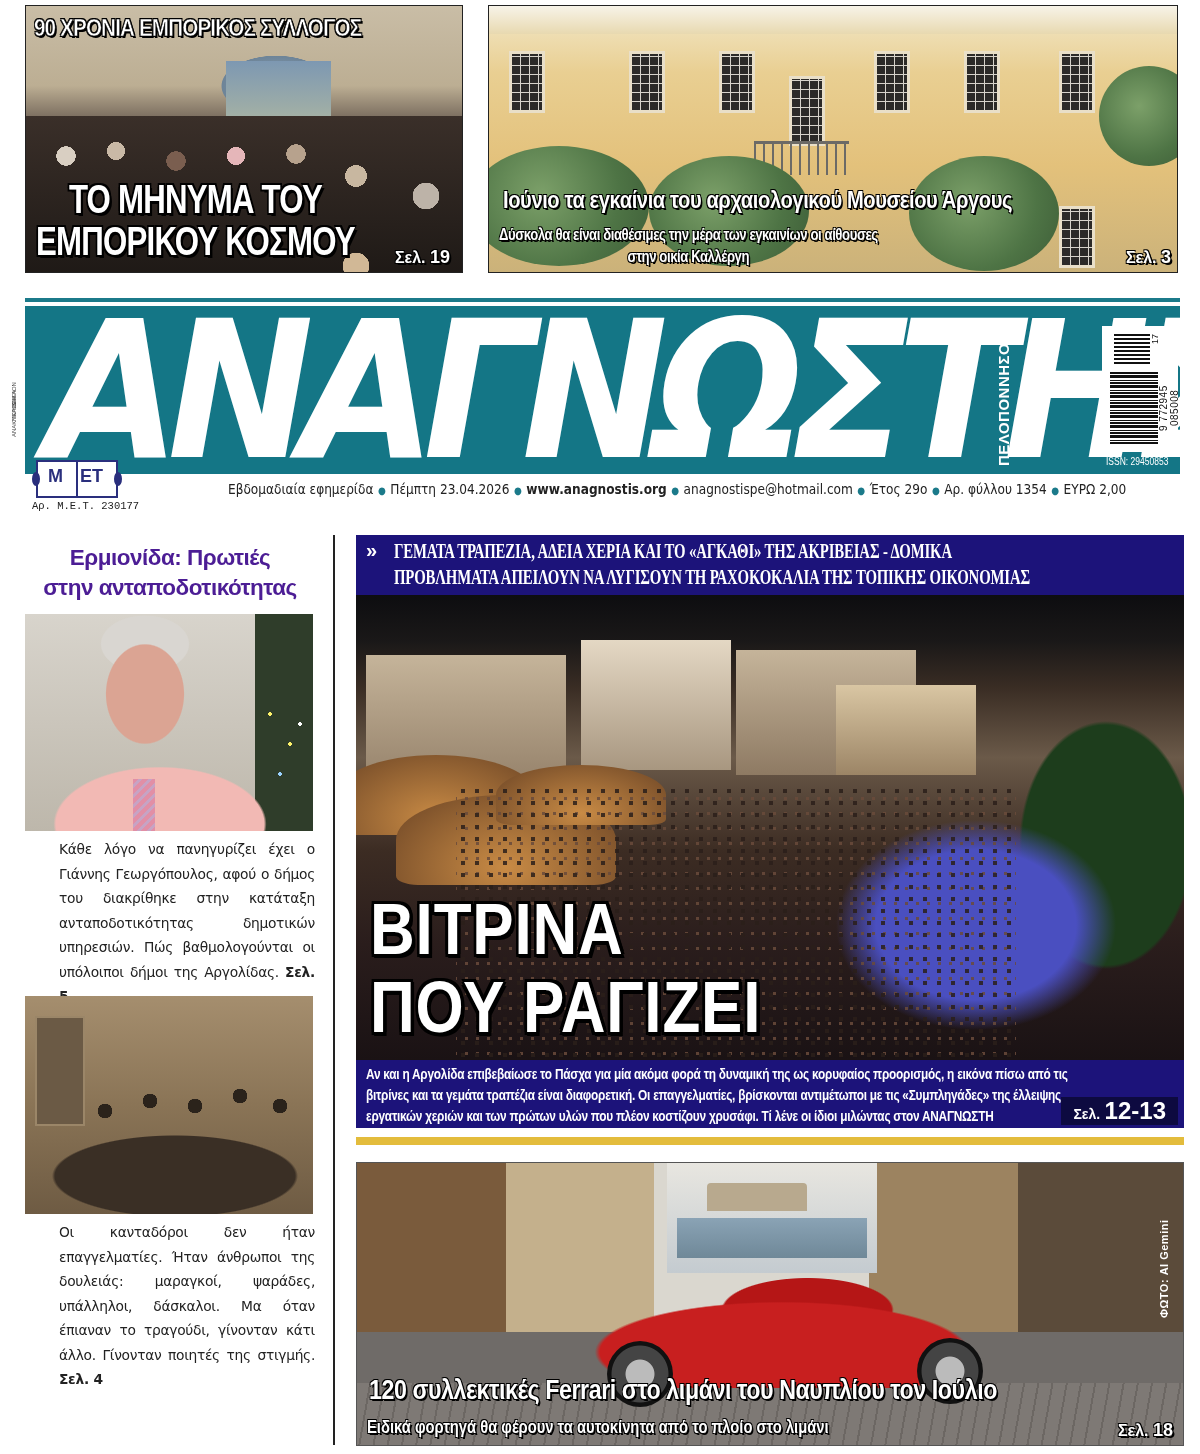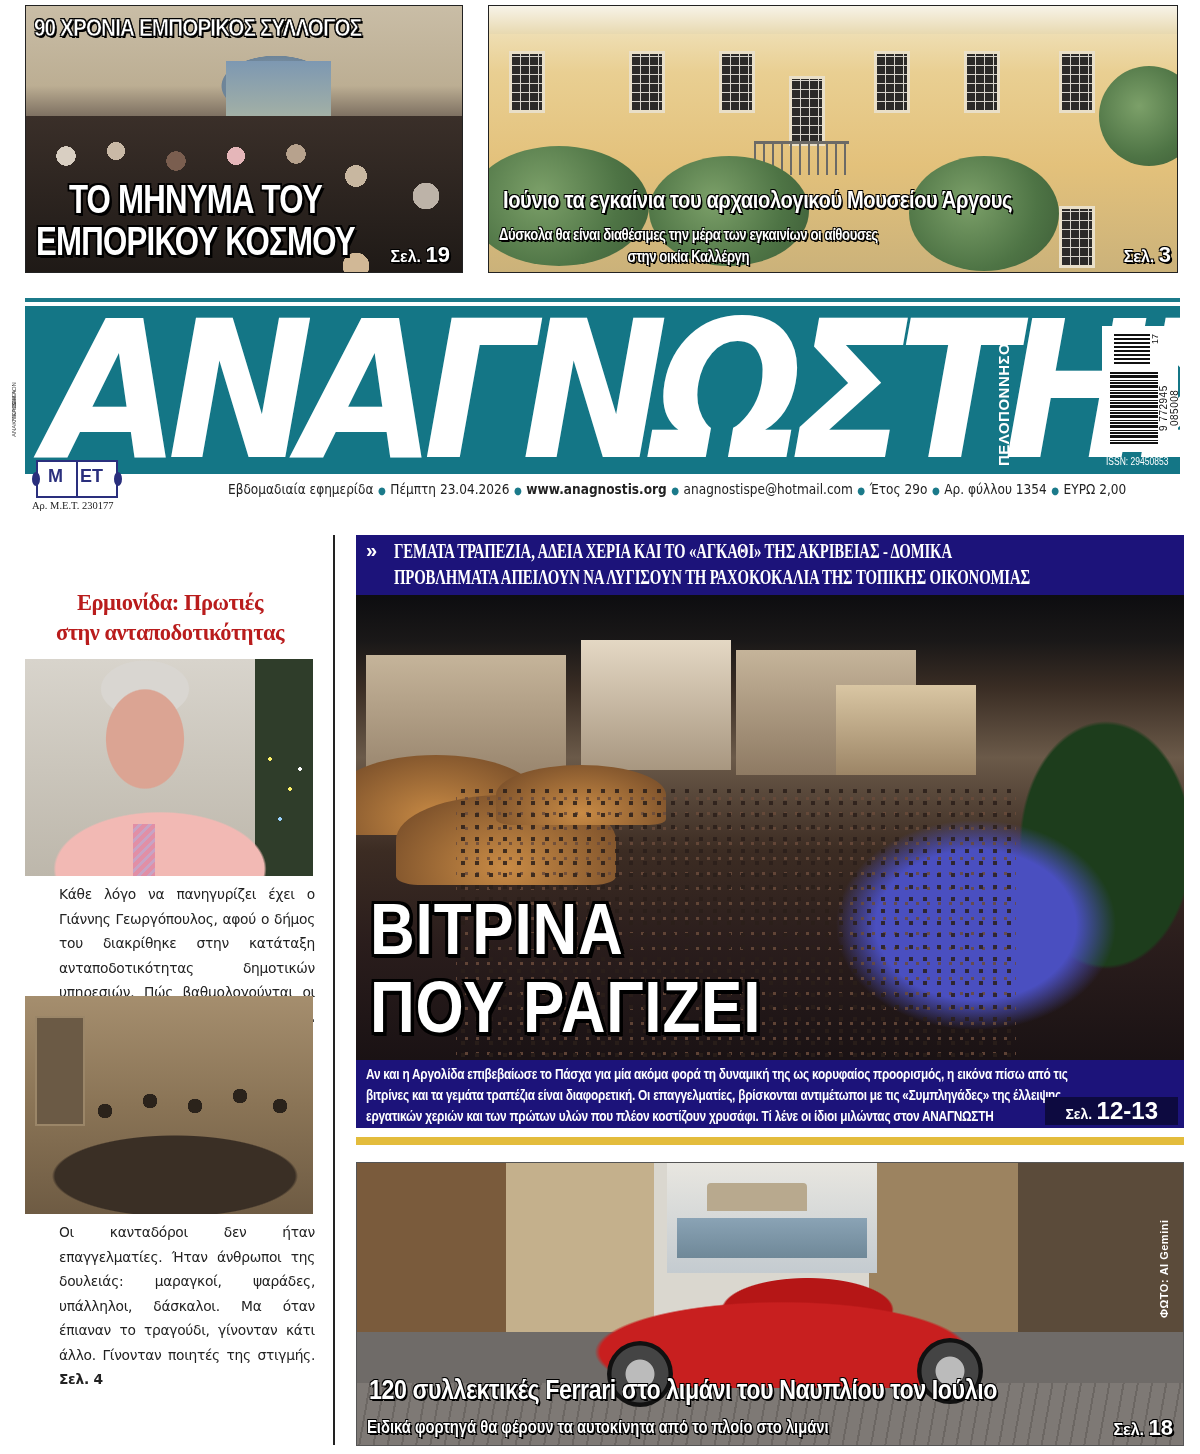--- a/index.html
+++ b/index.html
@@ -37,21 +37,21 @@
   .teaser-left .headline {
     position: absolute; left: 10px; top: 172px; color: #fff; font-weight: 700;
     font-size: 40px; line-height: 42px; letter-spacing: -1px;
     transform: scaleX(0.78); transform-origin: left;
     text-shadow: 3px 3px 0 #000, -2px -2px 0 #000, 2px -2px 0 #000, -2px 2px 0 #000;
     white-space: nowrap;
   }
   .page-ref { position: absolute; color: #fff; font-weight: 700; white-space: nowrap;
     text-shadow: 2px 2px 0 #000, -1px -1px 0 #000, 1px -1px 0 #000, -1px 1px 0 #000; }
   .page-ref .lbl { font-size: 16px; }
-  .page-ref .num { font-size: 22px; }
+  .page-ref .num { font-size: 18px; }
   .teaser-left .page-ref { right: 12px; bottom: 4px; }
 
   .teaser-right {
     left: 488px; top: 5px; width: 690px; height: 268px;
     background: linear-gradient(180deg, #f2e8c9 0%, #e9cf92 25%, #e3c17b 60%, #cbb27a 100%);
   }
   .teaser-right .roof { position: absolute; left: 0; top: 0; width: 100%; height: 28px; background: linear-gradient(180deg,#f7f3e8,#e8d9b0); }
   .window { position: absolute; width: 36px; height: 62px; background: #2c2a28;
     background-image: repeating-linear-gradient(0deg, transparent 0 8px, #d8d4cc 8px 9px), repeating-linear-gradient(90deg, transparent 0 8px, #d8d4cc 8px 9px);
     border: 3px solid #e9dfc8; }
@@ -95,30 +95,30 @@
 
   .side-badges { position: absolute; left: 2px; top: 380px; width: 24px; height: 100px; }
   .side-badges span { display: block; font-size: 6px; color: #444; transform: rotate(-90deg); margin: 10px 0; white-space: nowrap; }
 
   .met-logo { position: absolute; left: 32px; top: 460px; width: 90px; height: 52px; }
   .met-book { position: absolute; left: 4px; top: 0; width: 82px; height: 38px; border: 2px solid #2a2f7d; background: #fff; }
   .met-book::after { content: ""; position: absolute; left: 38px; top: 0; width: 2px; height: 100%; background: #2a2f7d; }
   .met-m, .met-et { position: absolute; top: 6px; font-weight: 700; font-size: 18px; color: #2a2f7d; }
   .met-m { left: 16px; } .met-et { left: 48px; }
   .met-dot { position: absolute; top: 12px; width: 8px; height: 14px; background: #2a2f7d; border-radius: 50%; }
-  .met-num { position: absolute; left: 0; top: 40px; font-size: 10.5px; color: #222; white-space: nowrap; font-family: Liberation Serif, serif; }
+  .met-num { position: absolute; left: 0; top: 40px; font-size: 10.5px; color: #222; white-space: nowrap; font-family: Liberation Mono, monospace; }
 
   .info-line { position: absolute; left: 228px; top: 481px; font-size: 13.5px; color: #222; white-space: nowrap; font-family: "DejaVu Sans", sans-serif; transform: scaleX(0.9); transform-origin: left; }
   .info-line .dot { color: #1b7a8a; margin: 0 5px; font-size: 10px; vertical-align: middle; }
   .info-line b { font-weight: 700; }
 
   
   .col-rule { position: absolute; left: 333px; top: 535px; width: 2px; height: 910px; background: #222; }
   .left-col { position: absolute; left: 25px; width: 290px; }
-  .side-head { text-align: center; font-weight: 700; font-size: 22.5px; line-height: 30px; color: #b91c1c; font-family: Liberation Serif, serif; letter-spacing: -0.5px; margin-top: 45px; }
+  .side-head { text-align: center; font-weight: 700; font-size: 22.5px; line-height: 30px; color: #4c1d95; font-family: Liberation Sans, sans-serif; letter-spacing: -0.5px; }
   .side-photo { width: 288px; margin-left: 0; }
   .photo-politician { height: 217px;
     background:
       radial-gradient(ellipse 55px 70px at 120px 80px, #dba493 0 70%, transparent 72%),
       radial-gradient(ellipse 62px 40px at 120px 30px, #d9d6d1 0 70%, transparent 72%),
       radial-gradient(ellipse 130px 70px at 135px 210px, #f2b9b4 0 80%, transparent 82%),
       linear-gradient(90deg, transparent 0 230px, #2f3d2a 230px 288px),
       linear-gradient(180deg, #d8d4cc, #bdb7ab);
     position: relative; }
   .photo-politician .tie { position: absolute; left: 108px; top: 165px; width: 22px; height: 52px; background: repeating-linear-gradient(135deg,#e18fa6 0 4px,#c7a3c4 4px 7px); }
@@ -157,21 +157,21 @@
       radial-gradient(circle 3px, #6a4b3b 60%, transparent 62%);
     background-size: 14px 12px, 11px 15px; background-position: 0 0, 5px 6px; opacity: 0.85; }
   .main-headline { position: absolute; left: 370px; top: 890px; color: #fff; font-weight: 700;
     font-size: 72px; line-height: 78px; font-family: "Liberation Sans", sans-serif;
     transform: scaleX(0.86); transform-origin: left;
     text-shadow: 4px 4px 0 #000, -3px -3px 0 #000, 3px -3px 0 #000, -3px 3px 0 #000, 0 4px 0 #000, 4px 0 0 #000, 0 -3px 0 #000, -3px 0 0 #000;
     white-space: nowrap; letter-spacing: 1px; }
   .main-lede { position: absolute; left: 356px; top: 1060px; width: 828px; height: 68px; background: #1c137a; color: #fff; }
   .main-lede .txt { position: absolute; left: 10px; top: 3px; width: 900px; font-weight: 700; font-size: 15px; line-height: 21px;
     transform: scaleX(0.79); transform-origin: left; letter-spacing: -0.3px; font-family: "Liberation Sans", sans-serif; }
-  .main-lede .page-ref { right: 6px; bottom: 3px; text-shadow: none; background: #0d0a40; padding: 0 20px; }
+  .main-lede .page-ref { right: 6px; bottom: 3px; text-shadow: none; background: #0d0a40; padding: 0 12px; }
   .main-lede .page-ref .lbl { font-size: 14px; }
   .main-lede .page-ref .num { font-size: 24px; }
 
   .gold-rule { position: absolute; left: 356px; top: 1137px; width: 828px; height: 8px; background: #e3bc3c; }
 
   
   .ferrari { position: absolute; left: 356px; top: 1162px; width: 828px; height: 284px; overflow: hidden; border: 1px solid #555;
     background:
       linear-gradient(180deg, transparent 0 60%, #6f6b68 60% 100%),
       linear-gradient(90deg, #7a5b3c 0 18%, #c4b08c 18% 36%, #dad7cf 36% 62%, #9c8360 62% 80%, #5b4b3a 80% 100%);

